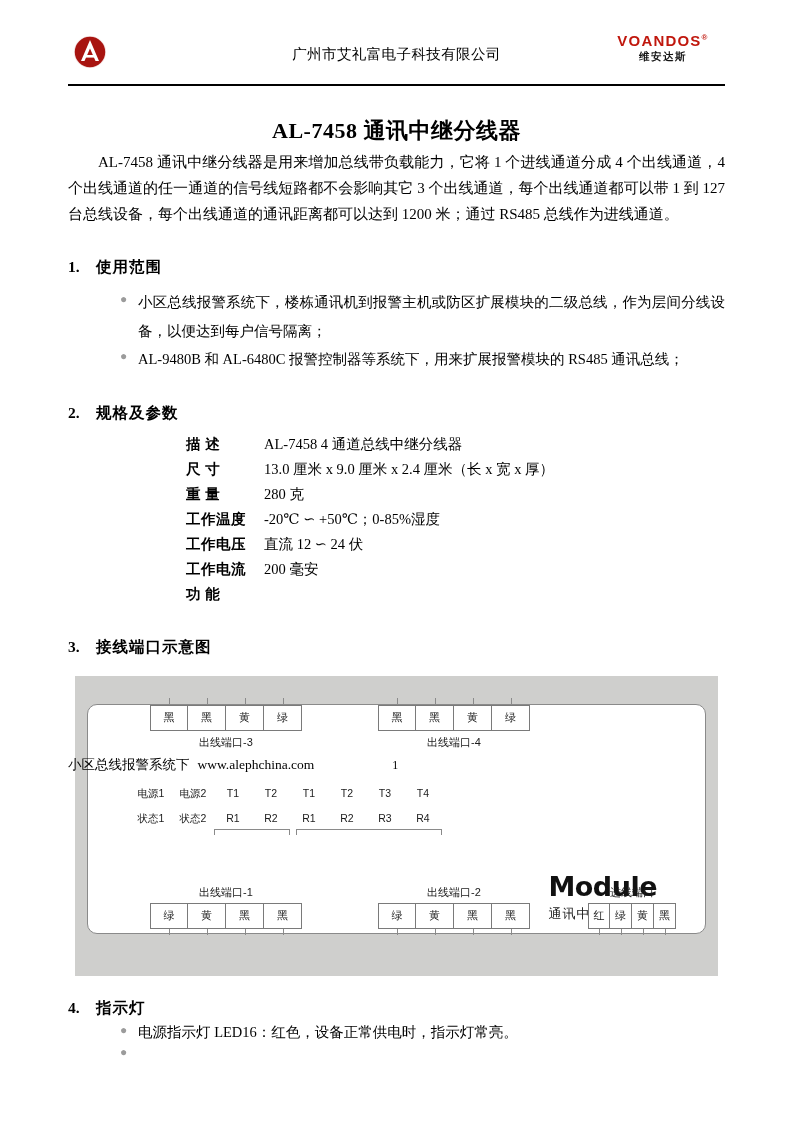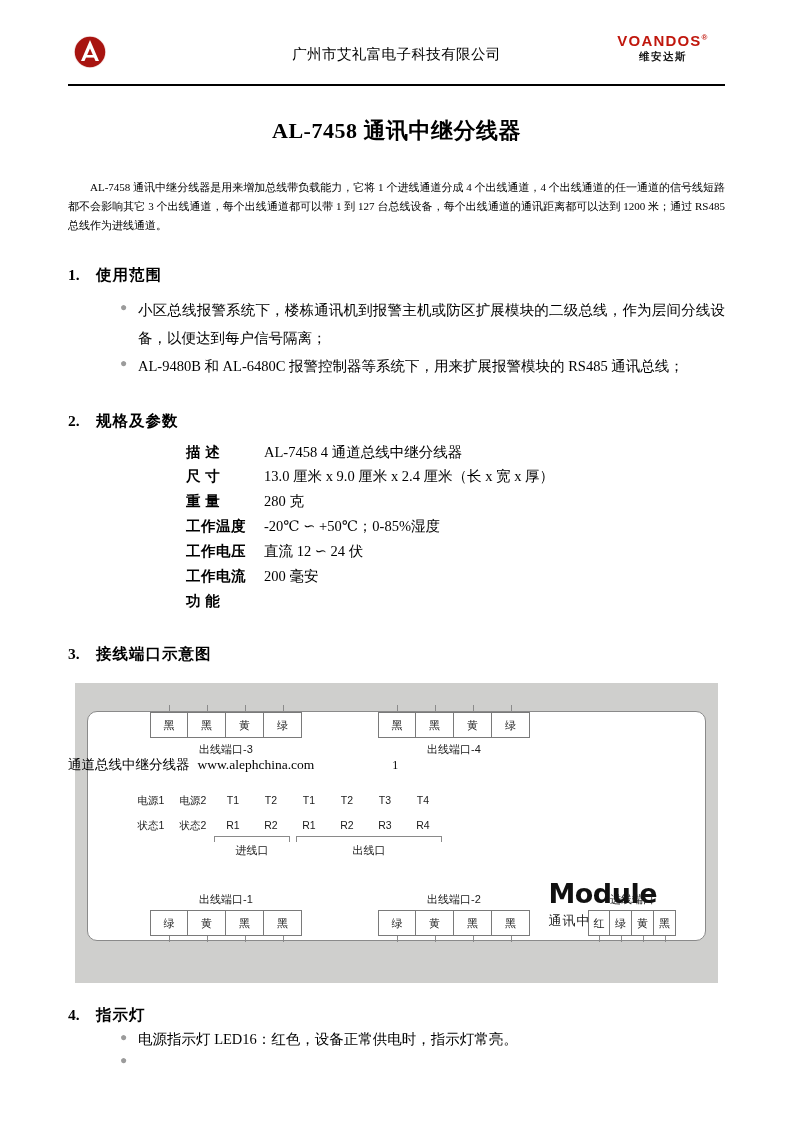--- a/index.html
+++ b/index.html
@@ -80,22 +80,22 @@
   .doc-title {
     text-align: center;
     font-size: 22px;
     font-weight: bold;
     margin: 30px 0 0 0;
     letter-spacing: 0.5px;
   }
 
   
   .intro {
-    margin-top: 32px;
-    font-size: 11px;
+    margin-top: 4px;
+    font-size: 15px;
     line-height: 1.72;
     text-align: justify;
     text-justify: inter-ideograph;
     text-indent: 2em;
   }
 
   
   .section {
     margin-top: 22px;
   }
@@ -530,26 +530,20 @@
               <span class="led-cap">R4</span>
             </span>
           </div>
 
           <div class="brace-row">
             <span style="width:84px;"></span>
             <span class="brace" style="width:76px;"></span>
             <span style="width:6px;"></span>
             <span class="brace" style="width:146px;"></span>
           </div>
-          <div class="brace-caps">
-            <span style="width:84px;"></span>
-            <span class="brace-cap" style="width:76px;">进线口</span>
-            <span style="width:6px;"></span>
-            <span class="brace-cap" style="width:146px;">出线口</span>
-          </div>
         </div>
 
         <div class="module-brand">
           <div class="module-en">Module</div>
           <div class="module-cn">通讯中继分线器</div>
         </div>
 
         <div class="port-label" style="left:62px; bottom:33px; width:152px; text-align:center;">出线端口-1</div>
         <div class="term-block" style="left:62px; bottom:4px;">
           <span class="term-cell">绿</span>
@@ -630,18 +624,18 @@
         <span class="bullet-dot" style="line-height:1.55;">●</span>
         <span class="bullet-text">电源指示灯 LED16：红色，设备正常供电时，指示灯常亮。</span>
       </li>
       <li class="bullet-item" style="line-height:1.55;">
         <span class="bullet-dot" style="line-height:1.55;">●</span>
       </li>
     </ul>
   </div>
 
   <div class="footer">
-    <span class="footer-site">通道总线中继分线器</span>
+    <span class="footer-site">小区总线报警系统下</span>
     <span class="footer-url">www.alephchina.com</span>
     <span class="footer-page">1</span>
   </div>
 
 </div>
 
 </body></html>

